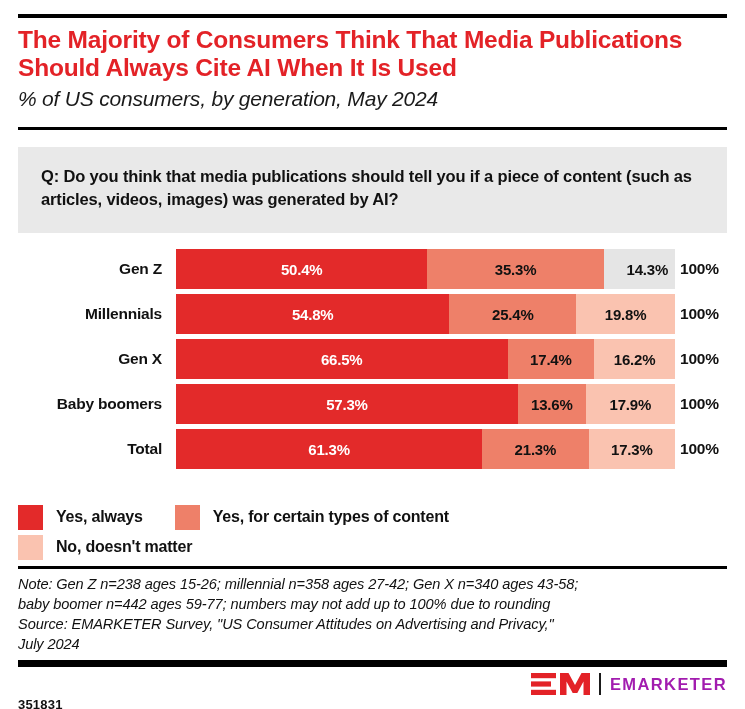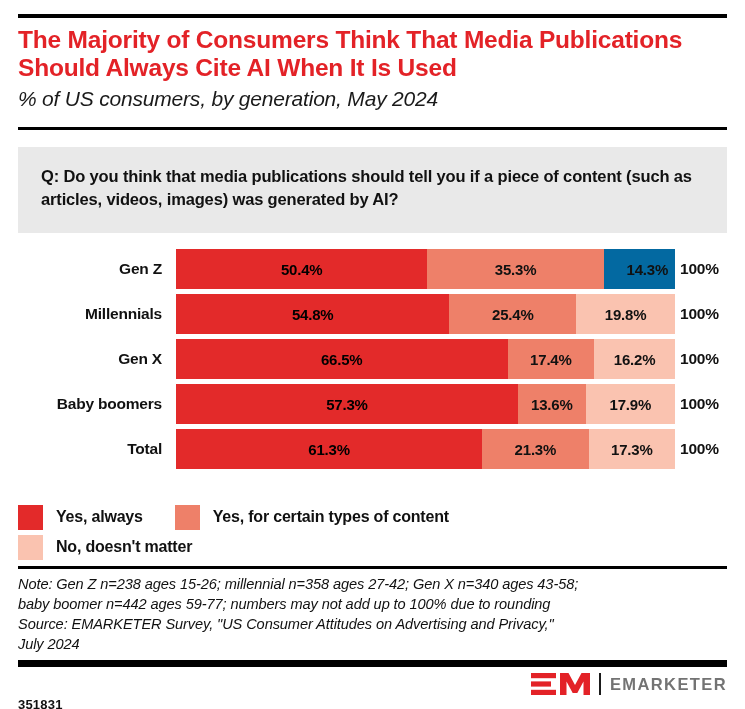--- a/index.html
+++ b/index.html
@@ -138,21 +138,21 @@
     height: 40px;
     display: flex;
     align-items: center;
     justify-content: center;
     font-size: 15px;
     font-weight: bold;
     letter-spacing: -0.2px;
     box-sizing: border-box;
     overflow: hidden;
   }
-  .seg-1 { background: #E32A2A; color: #000000; }
+  .seg-1 { background: #E32A2A; color: #ffffff; }
   .seg-2 { background: #EE8069; color: #111111; }
   .seg-3 { background: #FAC3B0; color: #111111; }
   .row-total {
     position: absolute;
     left: 668px;
     top: 0;
     height: 40px;
     line-height: 40px;
     font-size: 15.5px;
     font-weight: bold;
@@ -229,21 +229,21 @@
   .logo-divider {
     width: 2px;
     height: 22px;
     background: #1a1a1a;
     margin: 0 9px 0 8px;
   }
   .logo-word {
     font-size: 16.5px;
     font-weight: bold;
     letter-spacing: 1.4px;
-    color: #737373;
+    color: #a21caf;
   }
 </style>
 </head>
 <body>
 
 <div class="page">
 
   <div class="rule-top"></div>
 
   <div class="header">
@@ -260,21 +260,21 @@
   <div class="chart" id="chart">
       <div class="row">
         <div class="row-label">Gen Z</div>
         <div class="bar">
           <div class="seg seg-1" style="width: 50.4%; background: rgb(227, 42, 42);">
             <span>50.4%</span>
           </div>
           <div class="seg seg-2" style="width: 35.3%; background: rgb(238, 128, 105);">
             <span>35.3%</span>
           </div>
-          <div class="seg seg-3" style="width: 14.3%; background: #0369a1; padding-left: 16px;">
+          <div class="seg seg-3" style="width: 14.3%; background: #e5e5e5; padding-left: 16px;">
             <span>14.3%</span>
           </div>
         </div>
         <div class="row-total">100%</div>
       </div>
       <div class="row">
         <div class="row-label">Millennials</div>
         <div class="bar">
           <div class="seg seg-1" style="width: 54.8%; background: rgb(227, 42, 42);">
             <span>54.8%</span>

